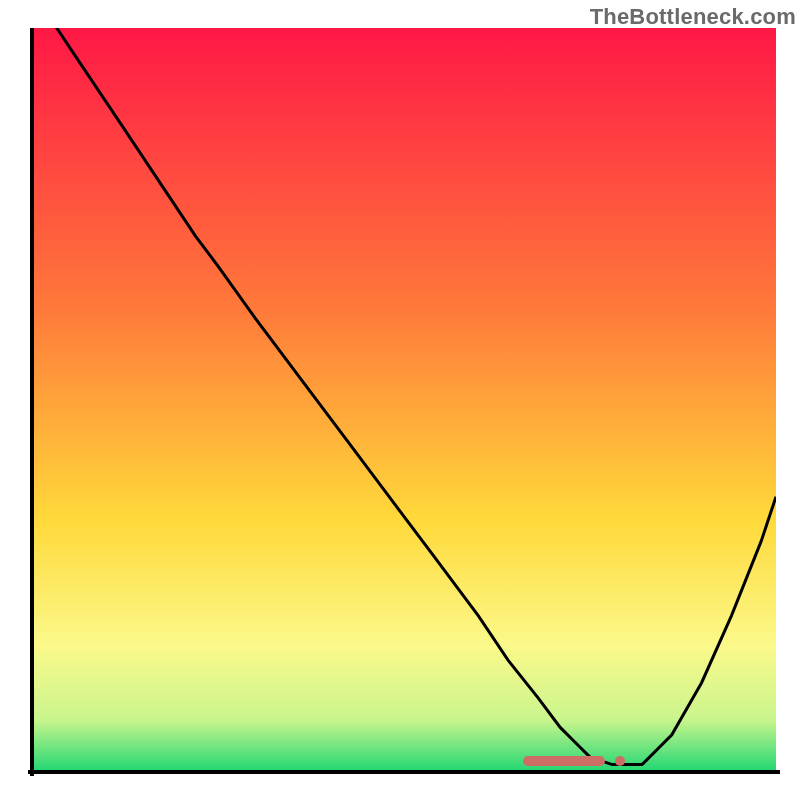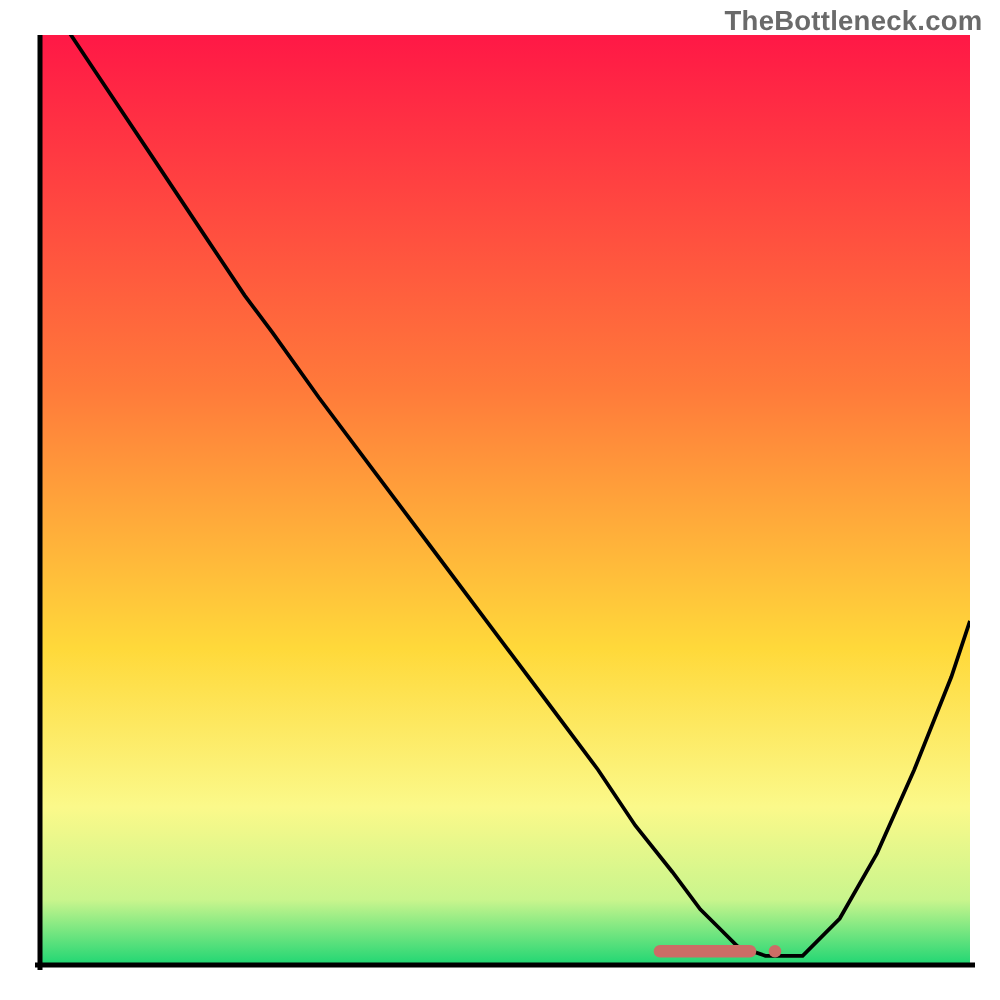--- a/index.html
+++ b/index.html
@@ -12,21 +12,21 @@
     overflow: hidden;
   }
   .container {
     position: relative;
     width: 800px;
     height: 800px;
   }
   .watermark {
     position: absolute;
     top: 4px;
-    right: 14px;
+    right: 4px;
     font-size: 22px;
     font-weight: 600;
     color: #6a6a6a;
     letter-spacing: 0.2px;
     z-index: 30;
   }
   svg {
     position: absolute;
     top: 0;
     left: 0;

